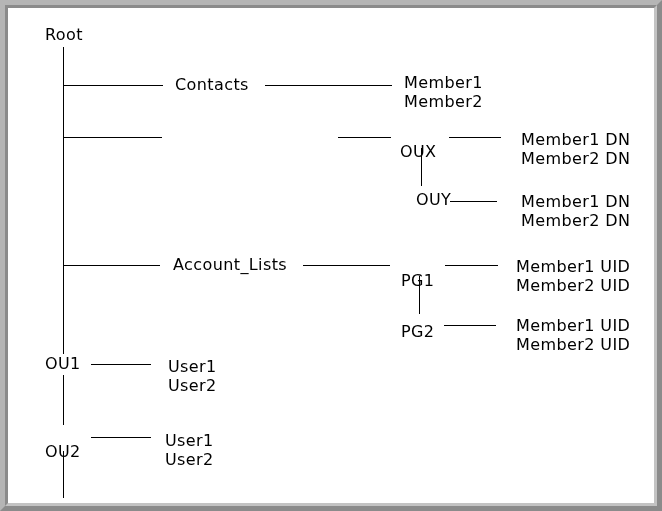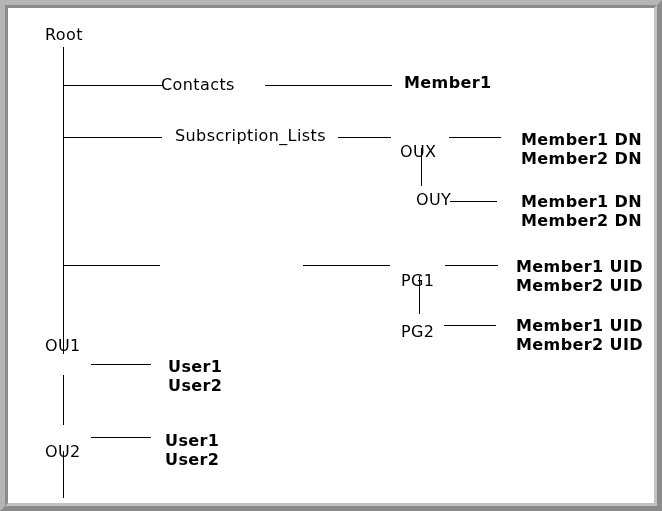--- a/index.html
+++ b/index.html
@@ -33,21 +33,21 @@
     overflow: hidden;
   }
   .lbl {
     position: absolute;
     color: var(--text, #000000);
     font-size: 16px;
     line-height: 19px;
     letter-spacing: 0.4px;
     white-space: nowrap;
   }
-  .lbl span { display: block; font-weight: bold; }
+  .lbl span { display: block; }
   .hl {
     position: absolute;
     height: 1px;
     background: var(--line, #000000);
   }
   .vl {
     position: absolute;
     width: 1px;
     background: var(--line, #000000);
   }
@@ -76,49 +76,50 @@
       <div class="vl" style="left:411px;top:268px;height:38px"></div>
       <div class="hl" style="left:436px;top:317px;width:52px"></div>
 
       <div class="hl" style="left:83px;top:356px;width:60px"></div>
       <div class="vl" style="left:55px;top:367px;height:50px"></div>
       <div class="hl" style="left:83px;top:429px;width:60px"></div>
       <div class="vl" style="left:55px;top:443px;height:47px"></div>
 
       <div class="lbl" style="left:37px;top:17px">Root</div>
 
-      <div class="lbl" style="left:153px;top:67px">Contacts</div>
+      <div class="lbl" style="left:167px;top:67px">Contacts</div>
       <div class="lbl" style="left:396px;top:65px">
         <span>Member1</span>
+        <span>Member2</span>
       </div>
 
-      <div class="lbl" style="left:167px;top:118px">Subscription_Lists</div>
       <div class="lbl" style="left:392px;top:134px">OUX</div>
       <div class="lbl" style="left:513px;top:122px">
         <span>Member1 DN</span>
         <span>Member2 DN</span>
       </div>
       <div class="lbl" style="left:408px;top:182px">OUY</div>
       <div class="lbl" style="left:513px;top:184px">
         <span>Member1 DN</span>
         <span>Member2 DN</span>
       </div>
 
+      <div class="lbl" style="left:165px;top:247px">Account_Lists</div>
       <div class="lbl" style="left:393px;top:263px">PG1</div>
       <div class="lbl" style="left:508px;top:249px">
         <span>Member1 UID</span>
         <span>Member2 UID</span>
       </div>
       <div class="lbl" style="left:393px;top:314px">PG2</div>
       <div class="lbl" style="left:508px;top:308px">
         <span>Member1 UID</span>
         <span>Member2 UID</span>
       </div>
 
-      <div class="lbl" style="left:37px;top:328px">OU1</div>
+      <div class="lbl" style="left:37px;top:346px">OU1</div>
       <div class="lbl" style="left:160px;top:349px">
         <span>User1</span>
         <span>User2</span>
       </div>
 
       <div class="lbl" style="left:37px;top:434px">OU2</div>
       <div class="lbl" style="left:157px;top:423px">
         <span>User1</span>
         <span>User2</span>
       </div>

